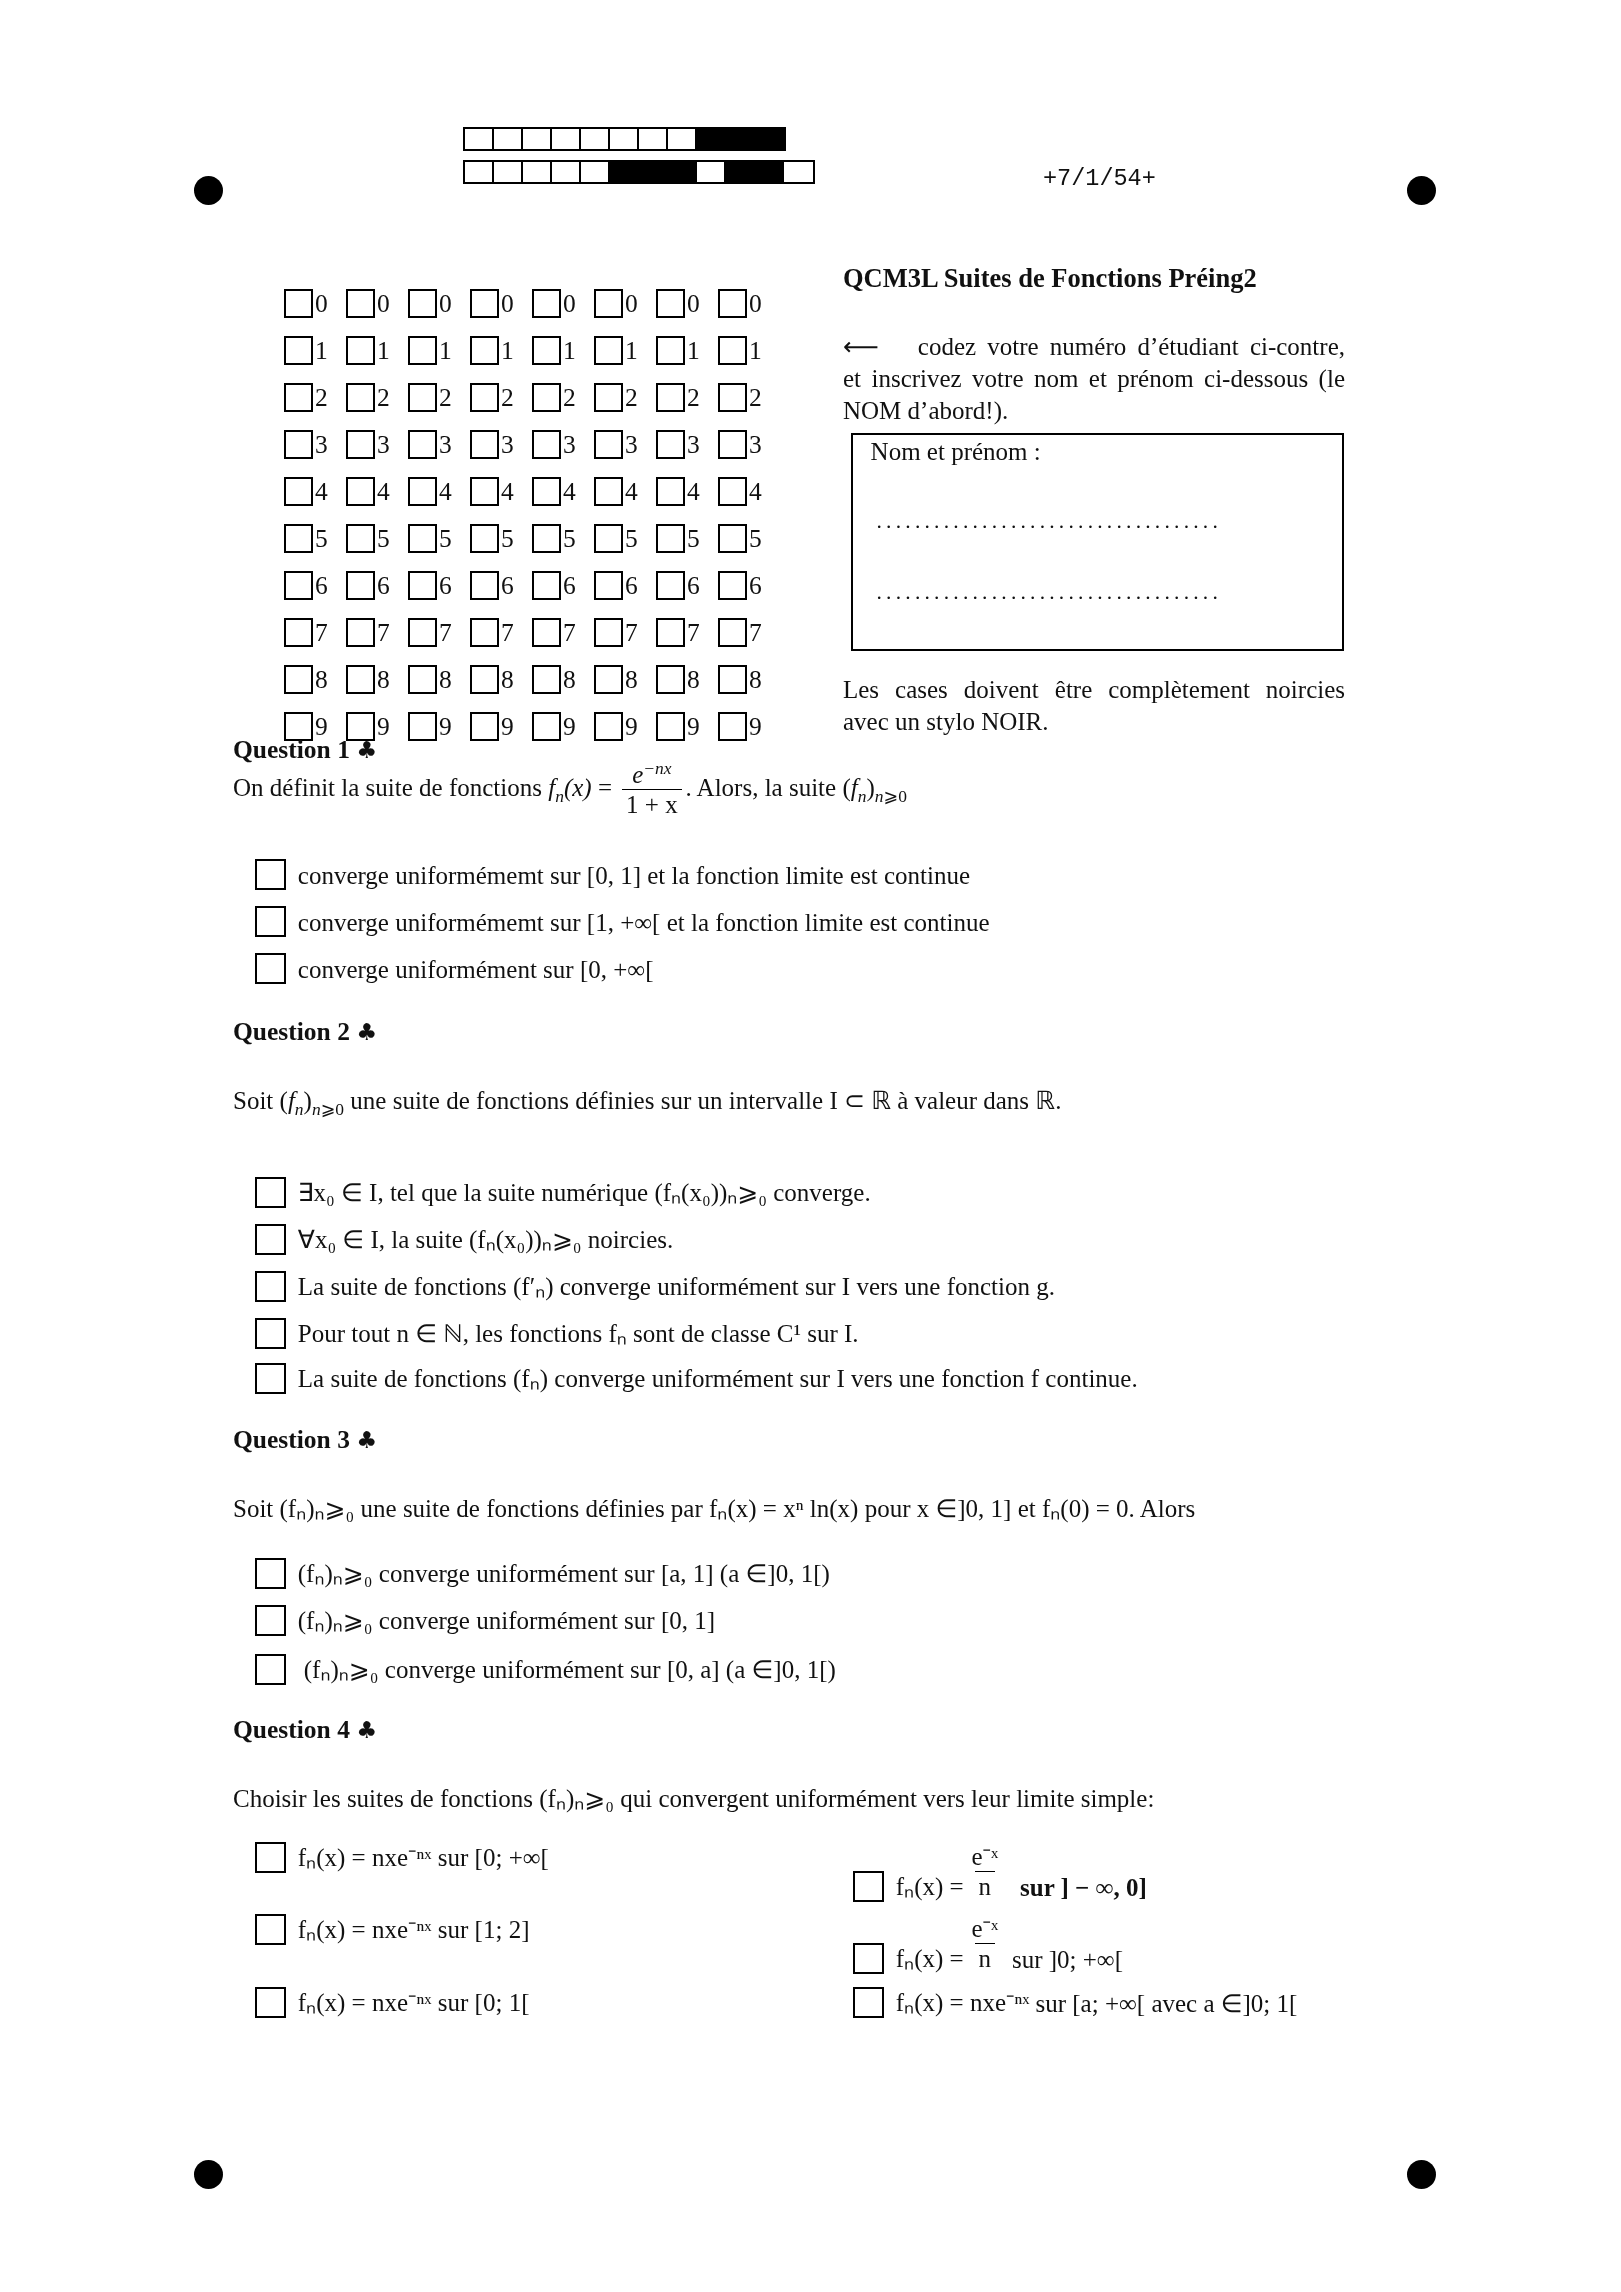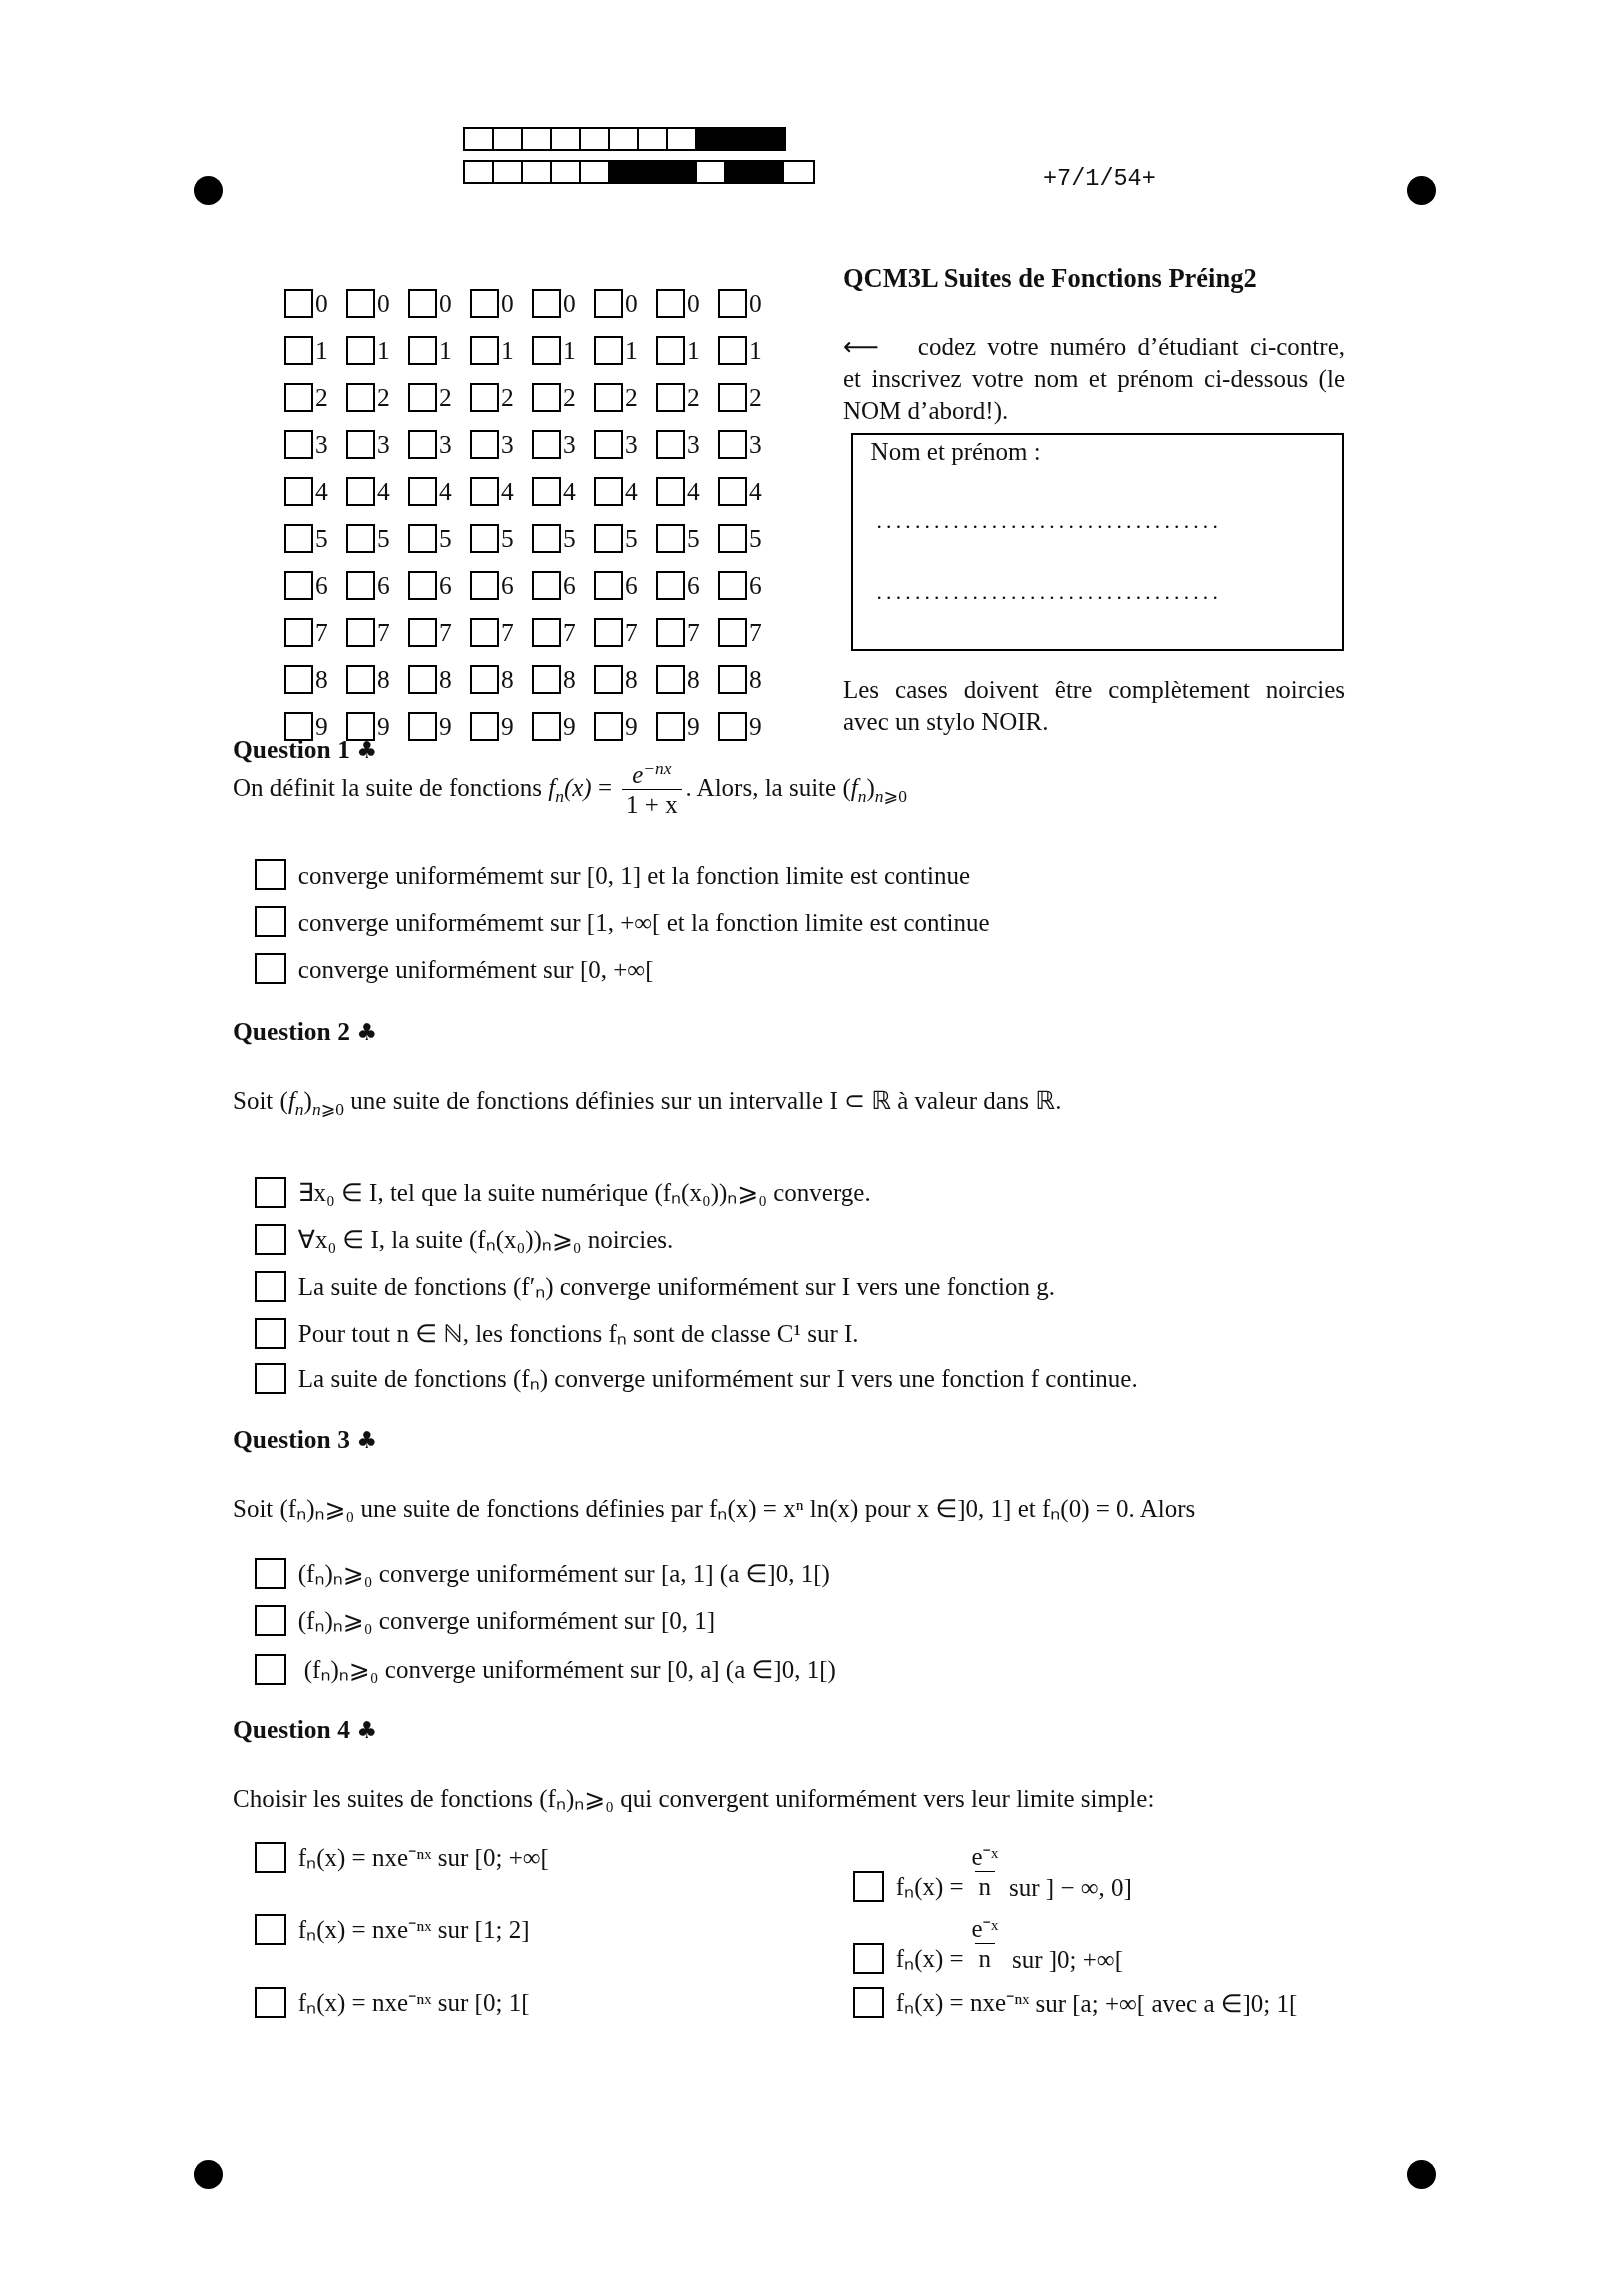--- a/index.html
+++ b/index.html
@@ -536,21 +536,21 @@
         <div class="cb"></div>
         <span>fₙ(x) = nxe⁻ⁿˣ sur [0; 1[</span>
       </div>
       <div class="opt" style="left: 853px; top: 1843px;">
         <div class="cb"></div>
         <span>fₙ(x) =</span>
         <span class="frac">
           <span class="num">e⁻ˣ</span>
           <span class="den">n</span>
         </span>
-        <span style="margin-left: 3px;">sur ] − ∞, 0]</span>
+        <span style="margin-left: 14px; font-weight: bold;">sur ] − ∞, 0]</span>
       </div>
       <div class="opt" style="left: 853px; top: 1915px;">
         <div class="cb"></div>
         <span>fₙ(x) =</span>
         <span class="frac">
           <span class="num">e⁻ˣ</span>
           <span class="den">n</span>
         </span>
         <span style="margin-left: 5.9px;">sur ]0; +∞[</span>
       </div>

